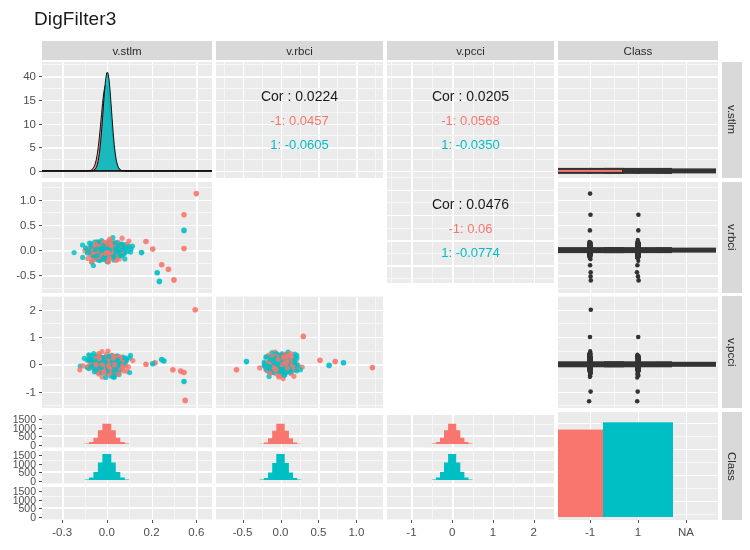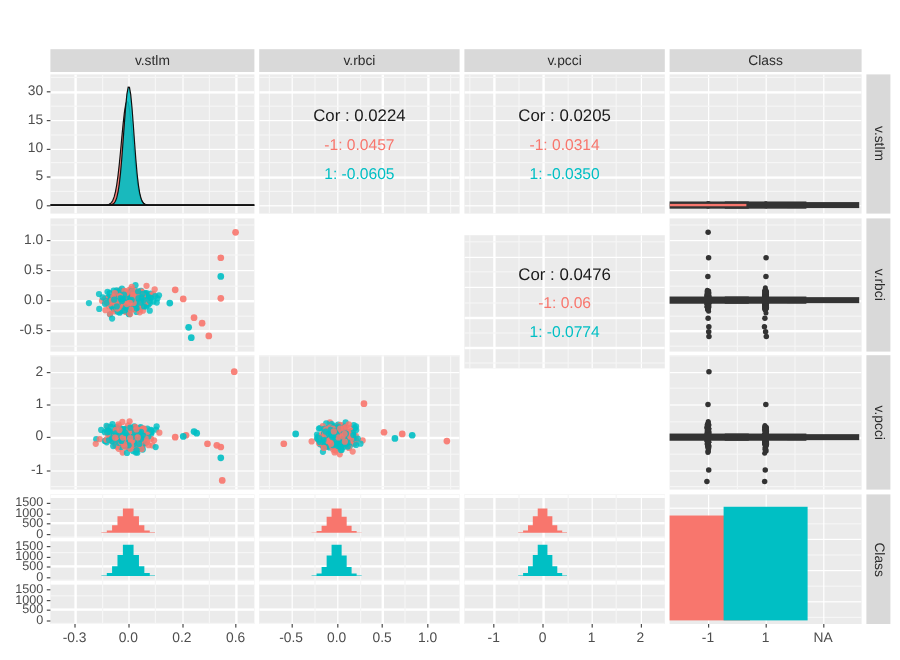--- a/index.html
+++ b/index.html
@@ -57,20 +57,21 @@
   .cor-all{font-size:14px;color:#1a1a1a;}
   .cor-neg{font-size:13px;}
   .cor-pos{font-size:13px;}
 
   svg.layer{position:absolute;left:0;top:0;overflow:visible;}
 </style>
 </head>
 <body>
 
 <div id="plot-root">
+  <div class="title">DigFilter3</div>
 <div class="strip" style="left: 42px; top: 41px; width: 170px; height: 19px; background: rgb(217, 217, 217);">
       <span>v.stlm</span>
     </div>
     <div class="strip" style="left: 216px; top: 41px; width: 167px; height: 19px; background: rgb(217, 217, 217);">
       <span>v.rbci</span>
     </div>
     <div class="strip" style="left: 387px; top: 41px; width: 167px; height: 19px; background: rgb(217, 217, 217);">
       <span>v.pcci</span>
     </div>
     <div class="strip" style="left: 558px; top: 41px; width: 160px; height: 19px; background: rgb(217, 217, 217);">
@@ -152,25 +153,25 @@
       <div class="gl h major" style="top: 53.0612%; height: 1.4px; background: rgb(255, 255, 255);"></div>
       <div class="gl h major" style="top: 32.6531%; height: 1.4px; background: rgb(255, 255, 255);"></div>
       <div class="gl h major" style="top: 12.2449%; height: 1.4px; background: rgb(255, 255, 255);"></div>
       <div class="gl h minor" style="top: 83.6735%; height: 0.8px; background: rgb(246, 246, 246);"></div>
       <div class="gl h minor" style="top: 63.2653%; height: 0.8px; background: rgb(246, 246, 246);"></div>
       <div class="gl h minor" style="top: 42.8571%; height: 0.8px; background: rgb(246, 246, 246);"></div>
       <div class="gl h minor" style="top: 22.449%; height: 0.8px; background: rgb(246, 246, 246);"></div>
       <div class="gl h minor" style="top: 2.04082%; height: 0.8px; background: rgb(246, 246, 246);"></div>
       <div class="cor-block">
         <div class="cor-all">Cor : 0.0205</div>
-        <div class="cor-neg" style="color: rgb(248, 118, 109);">-1: 0.0314</div>
+        <div class="cor-neg" style="color: rgb(248, 118, 109);">-1: 0.0568</div>
         <div class="cor-pos" style="color: rgb(0, 191, 196);">1: -0.0350</div>
       </div>
     </div>
-    <div class="panel" style="left: 387px; top: 196px; width: 167px; height: 111px; background: rgb(235, 235, 235);">
+    <div class="panel" style="left: 387px; top: 172px; width: 167px; height: 111px; background: rgb(235, 235, 235);">
       <div class="gl v major" style="left: 14.6341%; width: 1.4px; background: rgb(255, 255, 255);"></div>
       <div class="gl v major" style="left: 39.0244%; width: 1.4px; background: rgb(255, 255, 255);"></div>
       <div class="gl v major" style="left: 63.4146%; width: 1.4px; background: rgb(255, 255, 255);"></div>
       <div class="gl v major" style="left: 87.8049%; width: 1.4px; background: rgb(255, 255, 255);"></div>
       <div class="gl v minor" style="left: 26.8293%; width: 0.8px; background: rgb(246, 246, 246);"></div>
       <div class="gl v minor" style="left: 51.2195%; width: 0.8px; background: rgb(246, 246, 246);"></div>
       <div class="gl v minor" style="left: 75.6098%; width: 0.8px; background: rgb(246, 246, 246);"></div>
       <div class="gl v minor" style="left: 2.43902%; width: 0.8px; background: rgb(246, 246, 246);"></div>
       <div class="gl h major" style="top: 84.0909%; height: 1.4px; background: rgb(255, 255, 255);"></div>
       <div class="gl h major" style="top: 61.3636%; height: 1.4px; background: rgb(255, 255, 255);"></div>
@@ -3005,21 +3006,21 @@
       </svg>
     </div>
     <div class="ytick" style="top: 170.898px; right: 714px;">0</div>
     <div class="tickmark y" style="top: 170.898px; left: 39px;"></div>
     <div class="ytick" style="top: 147.224px; right: 714px;">5</div>
     <div class="tickmark y" style="top: 147.224px; left: 39px;"></div>
     <div class="ytick" style="top: 123.551px; right: 714px;">10</div>
     <div class="tickmark y" style="top: 123.551px; left: 39px;"></div>
     <div class="ytick" style="top: 99.8776px; right: 714px;">15</div>
     <div class="tickmark y" style="top: 99.8776px; left: 39px;"></div>
-    <div class="ytick" style="top: 76.2041px; right: 714px;">30</div>
+    <div class="ytick" style="top: 76.2041px; right: 714px;">40</div>
     <div class="tickmark y" style="top: 76.2041px; left: 39px;"></div>
     <div class="ytick" style="top: 275.341px; right: 714px;">-0.5</div>
     <div class="tickmark y" style="top: 275.341px; left: 39px;"></div>
     <div class="ytick" style="top: 250.114px; right: 714px;">0.0</div>
     <div class="tickmark y" style="top: 250.114px; left: 39px;"></div>
     <div class="ytick" style="top: 224.886px; right: 714px;">0.5</div>
     <div class="tickmark y" style="top: 224.886px; left: 39px;"></div>
     <div class="ytick" style="top: 199.659px; right: 714px;">1.0</div>
     <div class="tickmark y" style="top: 199.659px; left: 39px;"></div>
     <div class="ytick" style="top: 391.61px; right: 714px;">-1</div>

